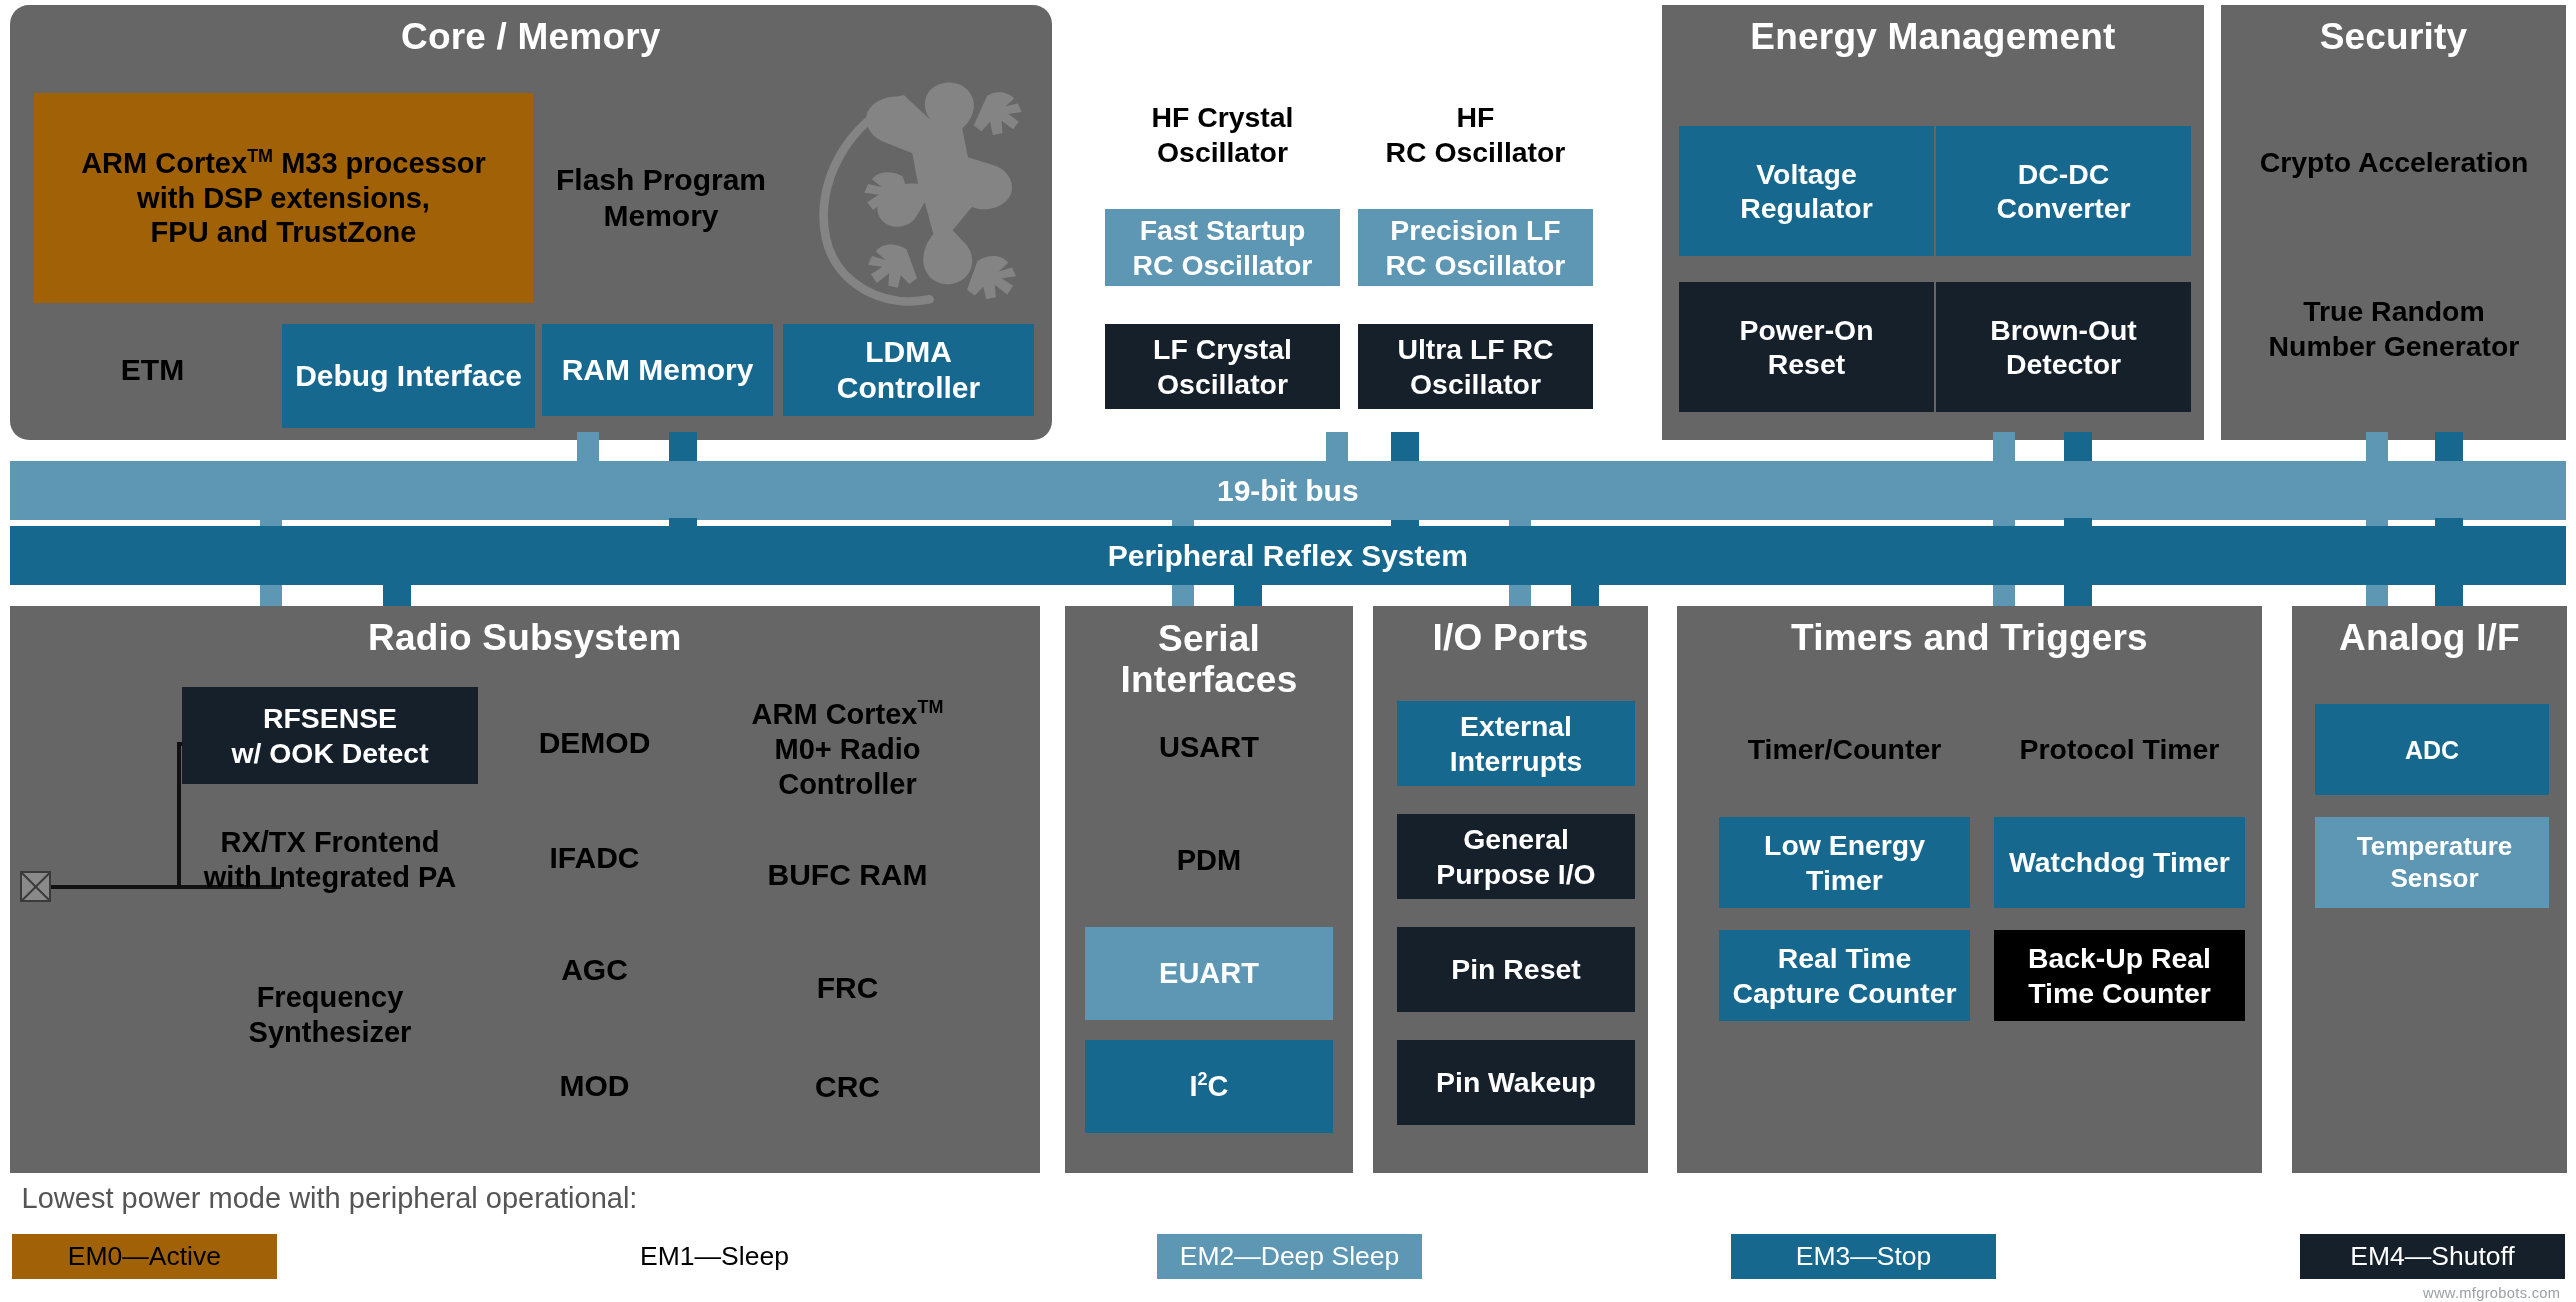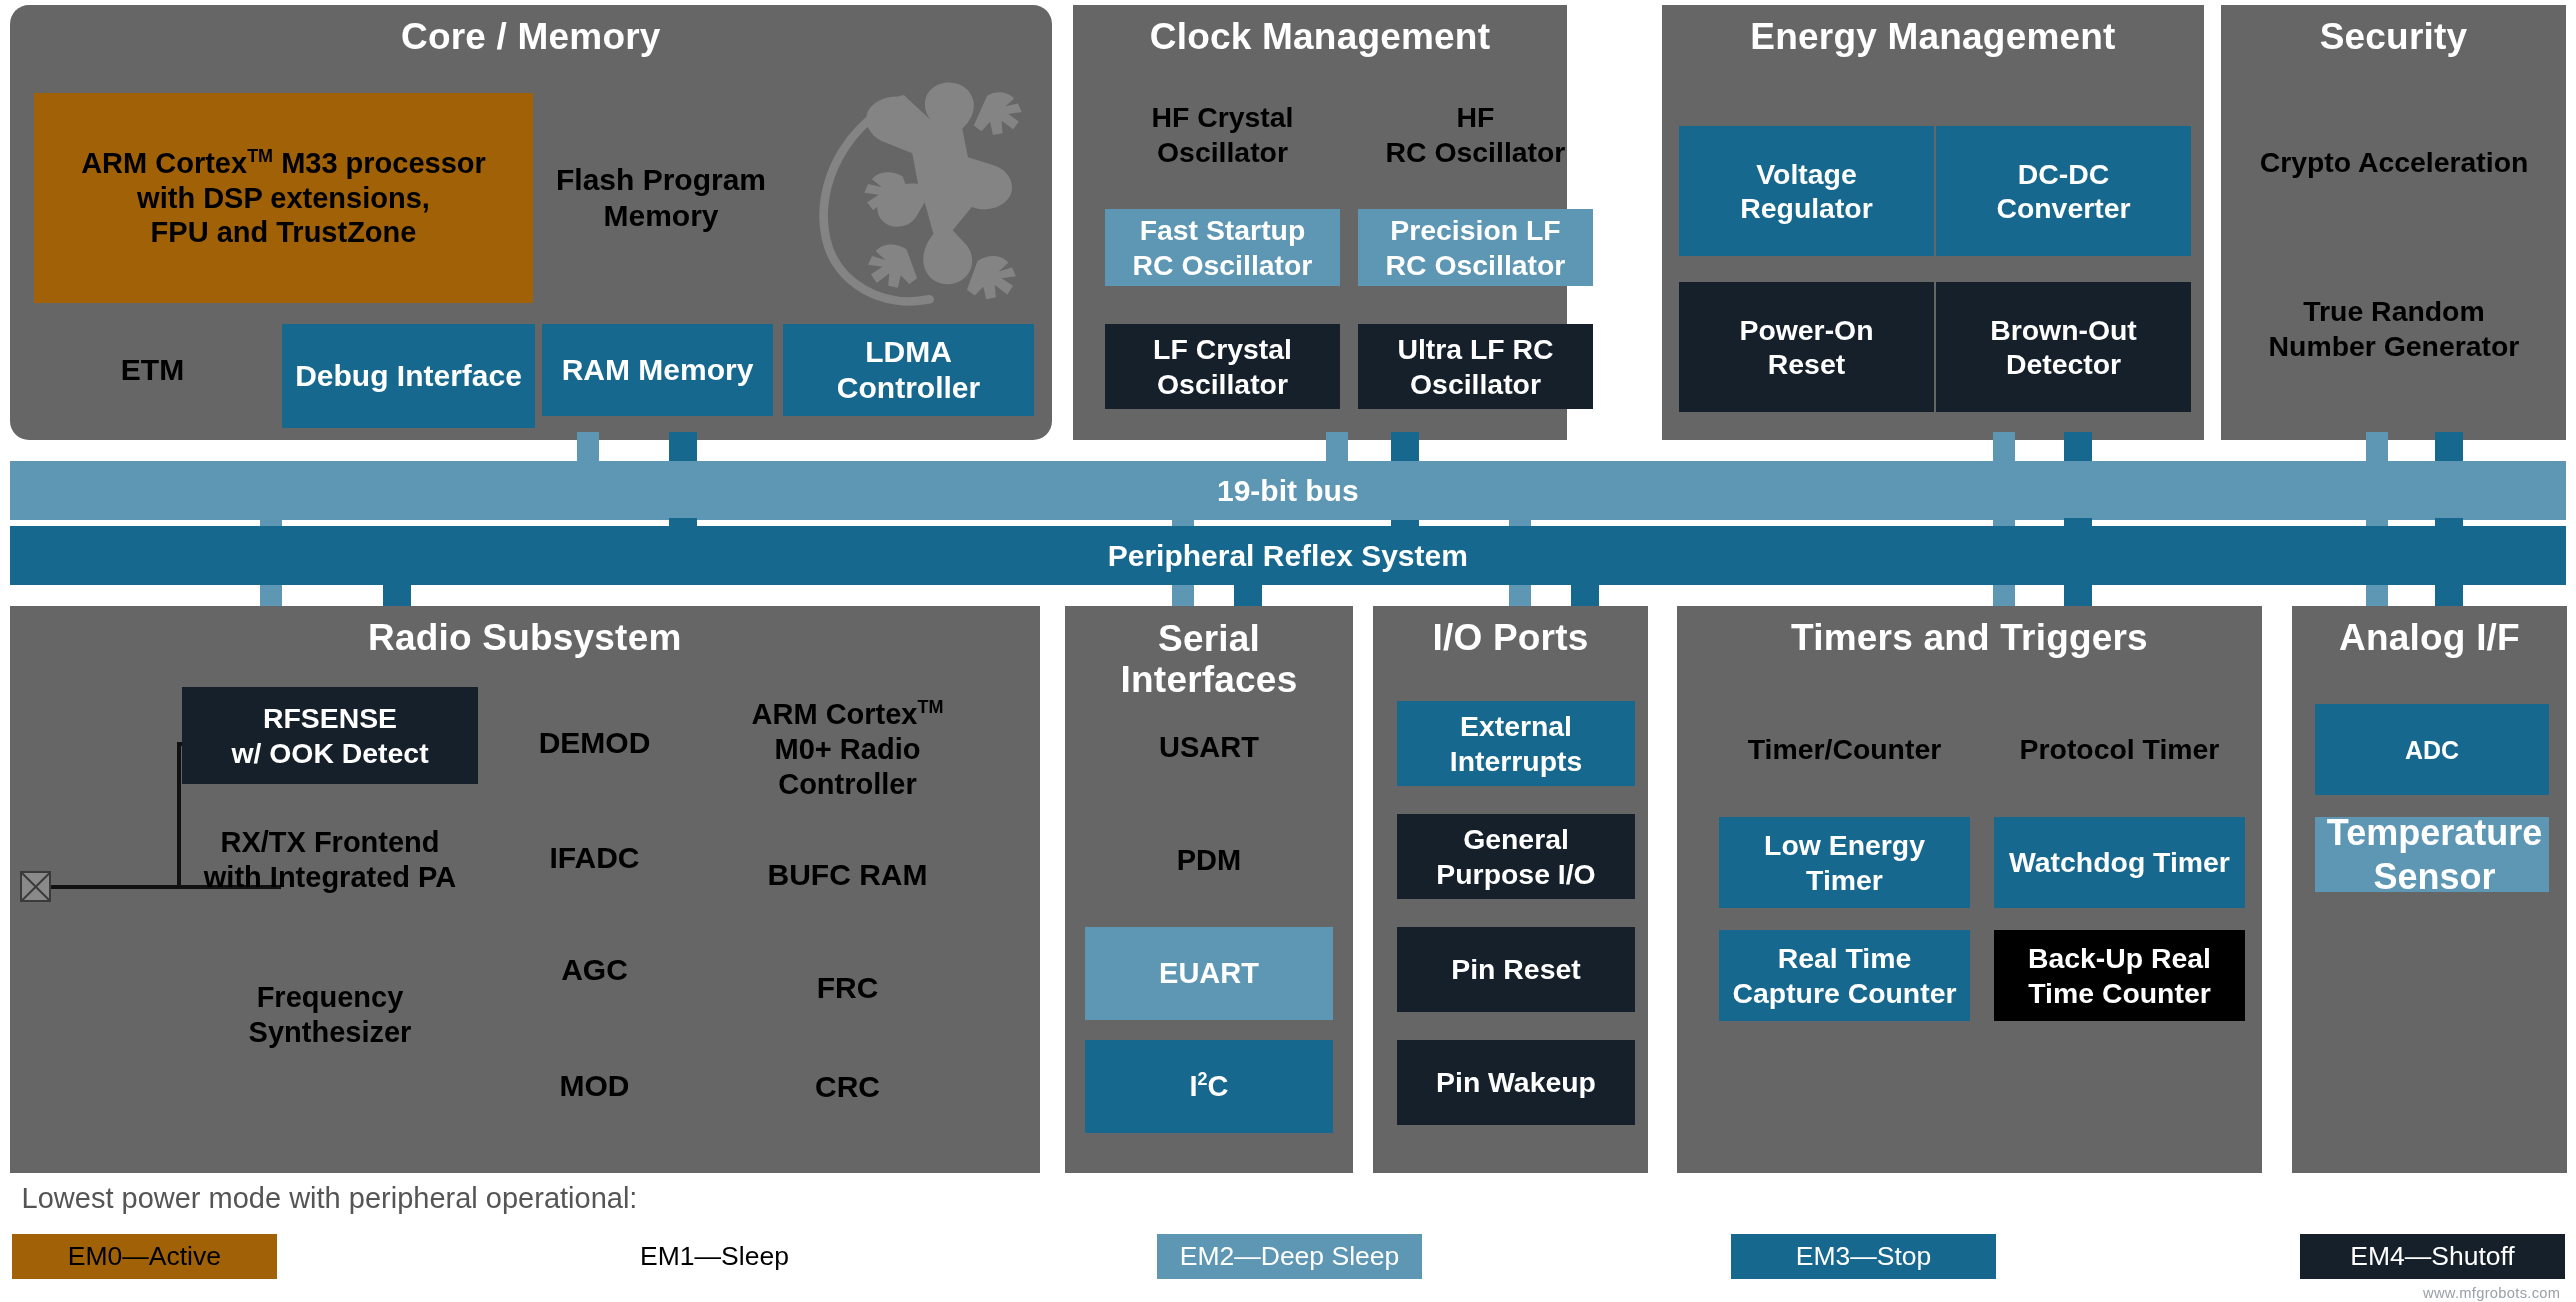--- a/index.html
+++ b/index.html
@@ -138,23 +138,20 @@
       <path fill="#c9c9c9" d="M108 120 c-12 -7 -26 -5 -32 3 l10 8 -14 -3 -4 9 15 2 -12 8 6 8
                13 -9 -1 13 10 2 3 -14 9 10 8 -6 z"></path>
       <path fill="#c9c9c9" d="M112 196 c-12 -8 -26 -6 -32 2 l10 9 -14 -4 -4 9 15 2 -12 8 6 9
                13 -10 -1 13 10 2 3 -13 9 9 8 -6 z"></path>
       <path fill="#c9c9c9" d="M186 208 c12 -8 26 -6 32 2 l-10 9 14 -4 4 9 -15 2 12 8 -6 9
                -13 -10 1 13 -10 2 -3 -13 -9 9 -8 -6 z"></path>
       <path fill="none" stroke="#c9c9c9" stroke-width="9" stroke-linecap="round" d="M108 40 C50 64 16 128 28 184 C38 232 88 258 136 248"></path>
     </svg>
   </div>
 
-  <div class="panel" style="left:1073px; top:4.9px; width:494px; height:435px;">
-    <div class="panel-title" style="top:11.8px;">Clock Management</div>
-  </div>
   <div class="blk c-em1" style="left:1105px; top:96px; width:235px; height:77px; font-size:28.4px;">
     <span>HF Crystal<br>Oscillator</span>
   </div>
   <div class="blk c-em1" style="left:1358px; top:96px; width:235px; height:77px; font-size:28.4px;">
     <span>HF<br>RC Oscillator</span>
   </div>
   <div class="blk c-em2" style="left:1105px; top:209px; width:235px; height:77px; font-size:28.4px;">
     <span>Fast Startup<br>RC Oscillator</span>
   </div>
   <div class="blk c-em2" style="left:1358px; top:209px; width:235px; height:77px; font-size:28.4px;">
@@ -332,21 +329,21 @@
   <div class="blk c-blk" style="left:1994px; top:930px; width:251px; height:91px; font-size:28.4px;">
     <span>Back-Up Real<br>Time Counter</span>
   </div>
 
   <div class="panel" style="left:2292px; top:606px; width:275px; height:567px;">
     <div class="panel-title" style="top:11.8px;">Analog I/F</div>
   </div>
   <div class="blk c-em3" style="left:2315px; top:704px; width:234px; height:91px; font-size:25px;">
     <span>ADC</span>
   </div>
-  <div class="blk c-em2" style="left:2315px; top:817px; width:234px; height:75px; font-size:36px;padding-left:9px;">
+  <div class="blk c-em2" style="left:2315px; top:817px; width:234px; height:91px; font-size:26px;padding-left:9px;">
     <span>Temperature<br>Sensor</span>
   </div>
 
   <div class="legend-caption" style="left:21.6px; top:1182px;">Lowest power mode with peripheral operational:</div>
 
   <div class="legend-chip c-em0" style="left:11.8px; top:1234px; width:265px;">
     <span>EM0—Active</span>
   </div>
   <div class="legend-chip c-em1" style="left:582px; top:1234px; width:265px;">
     <span>EM1—Sleep</span>

